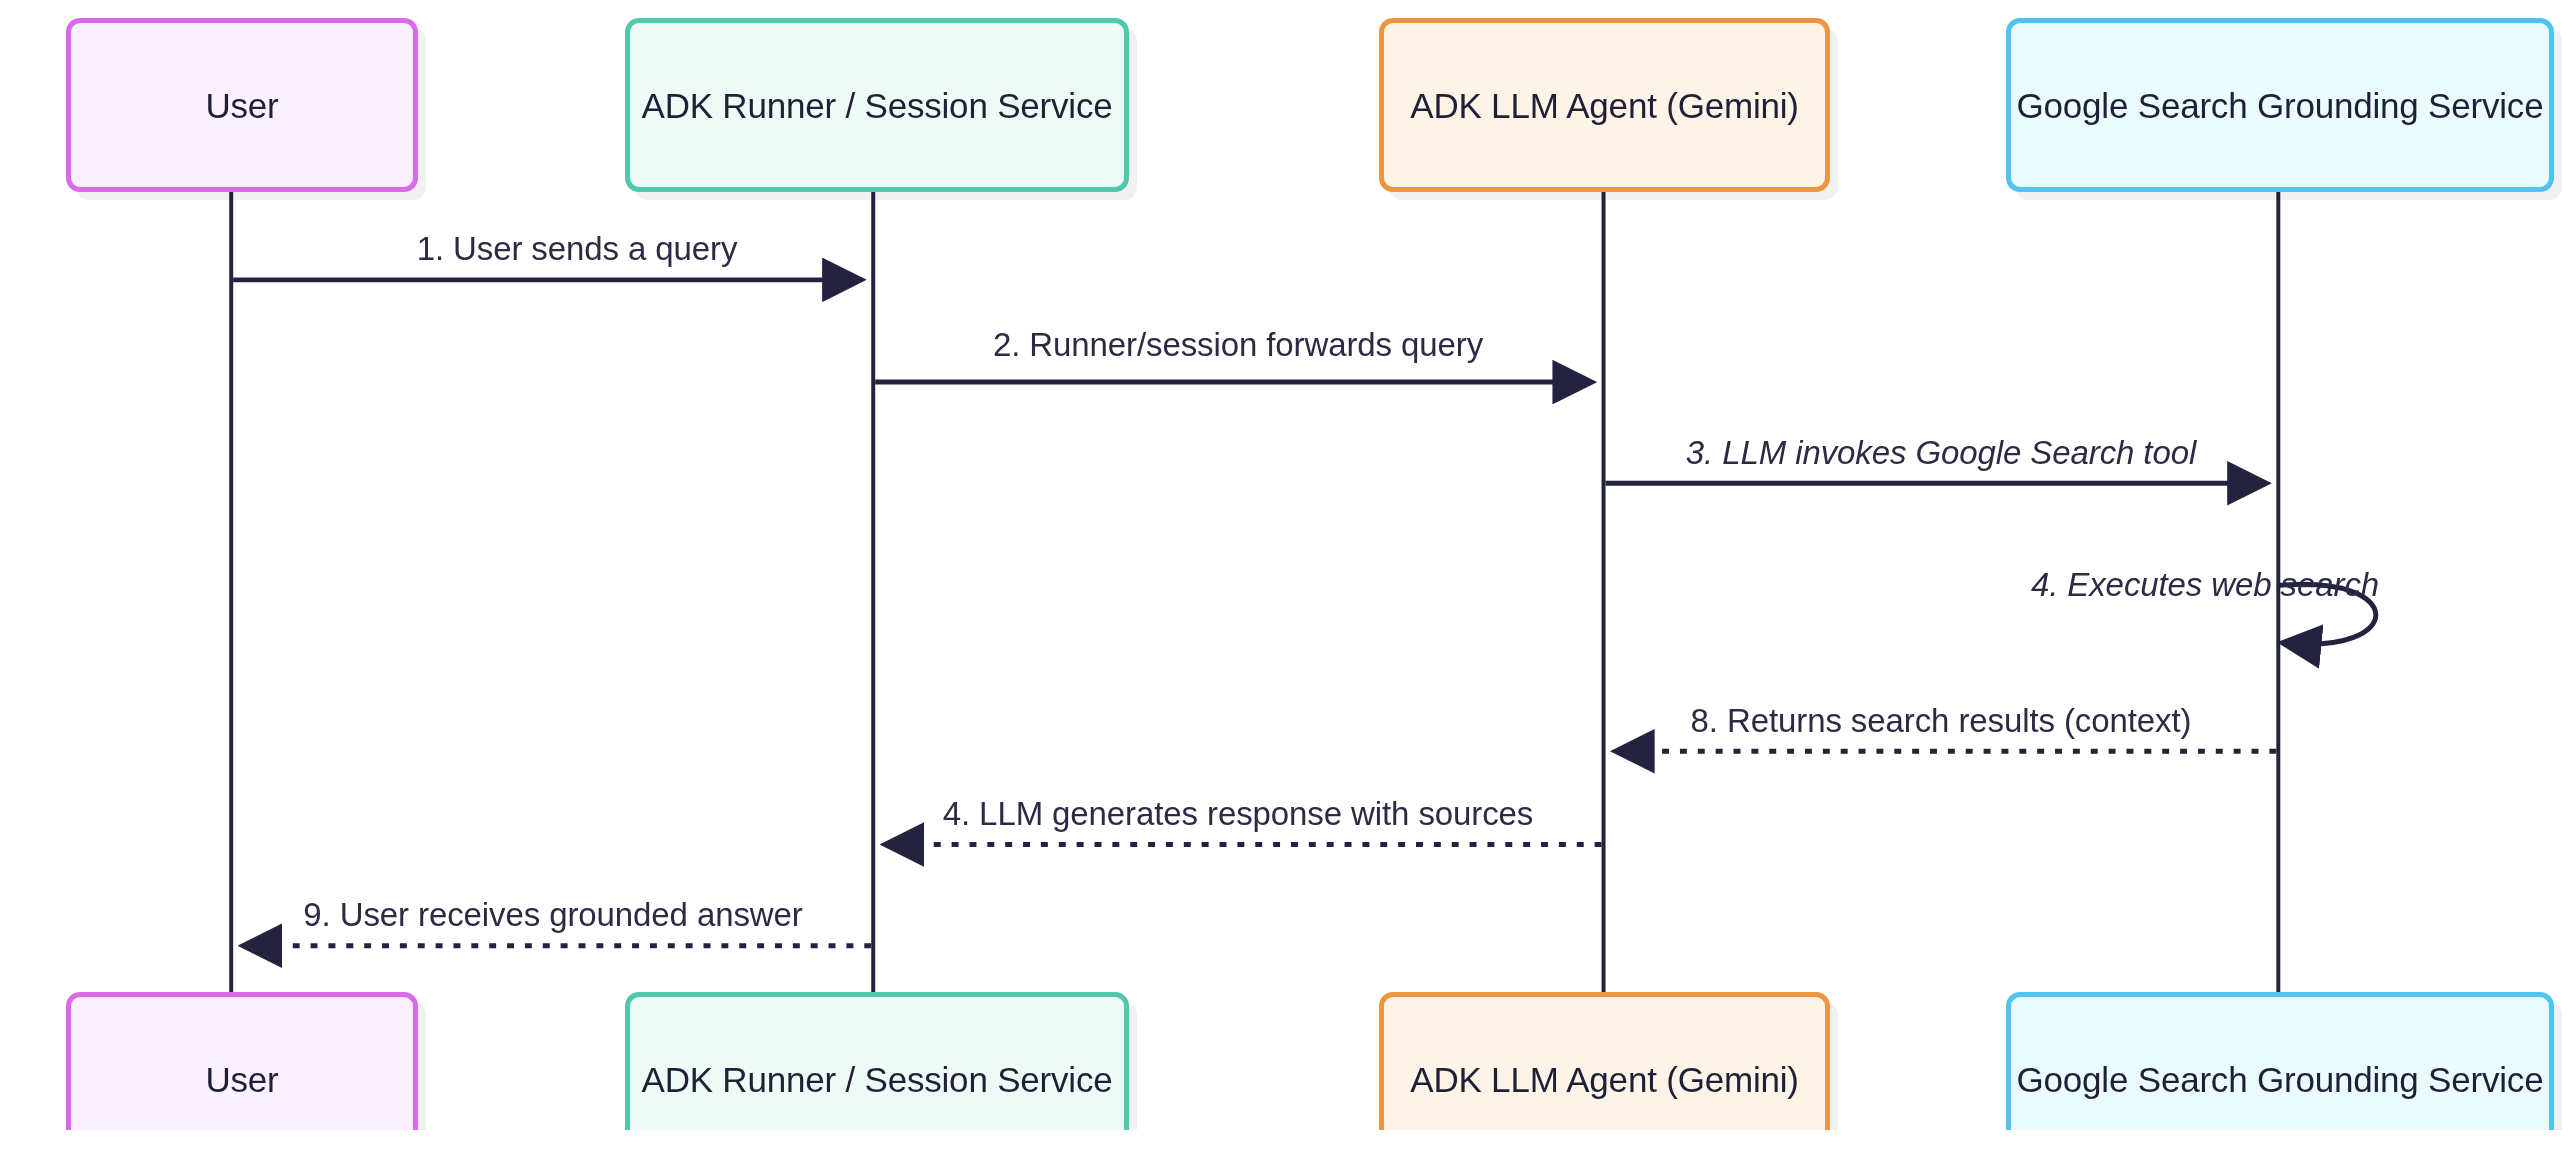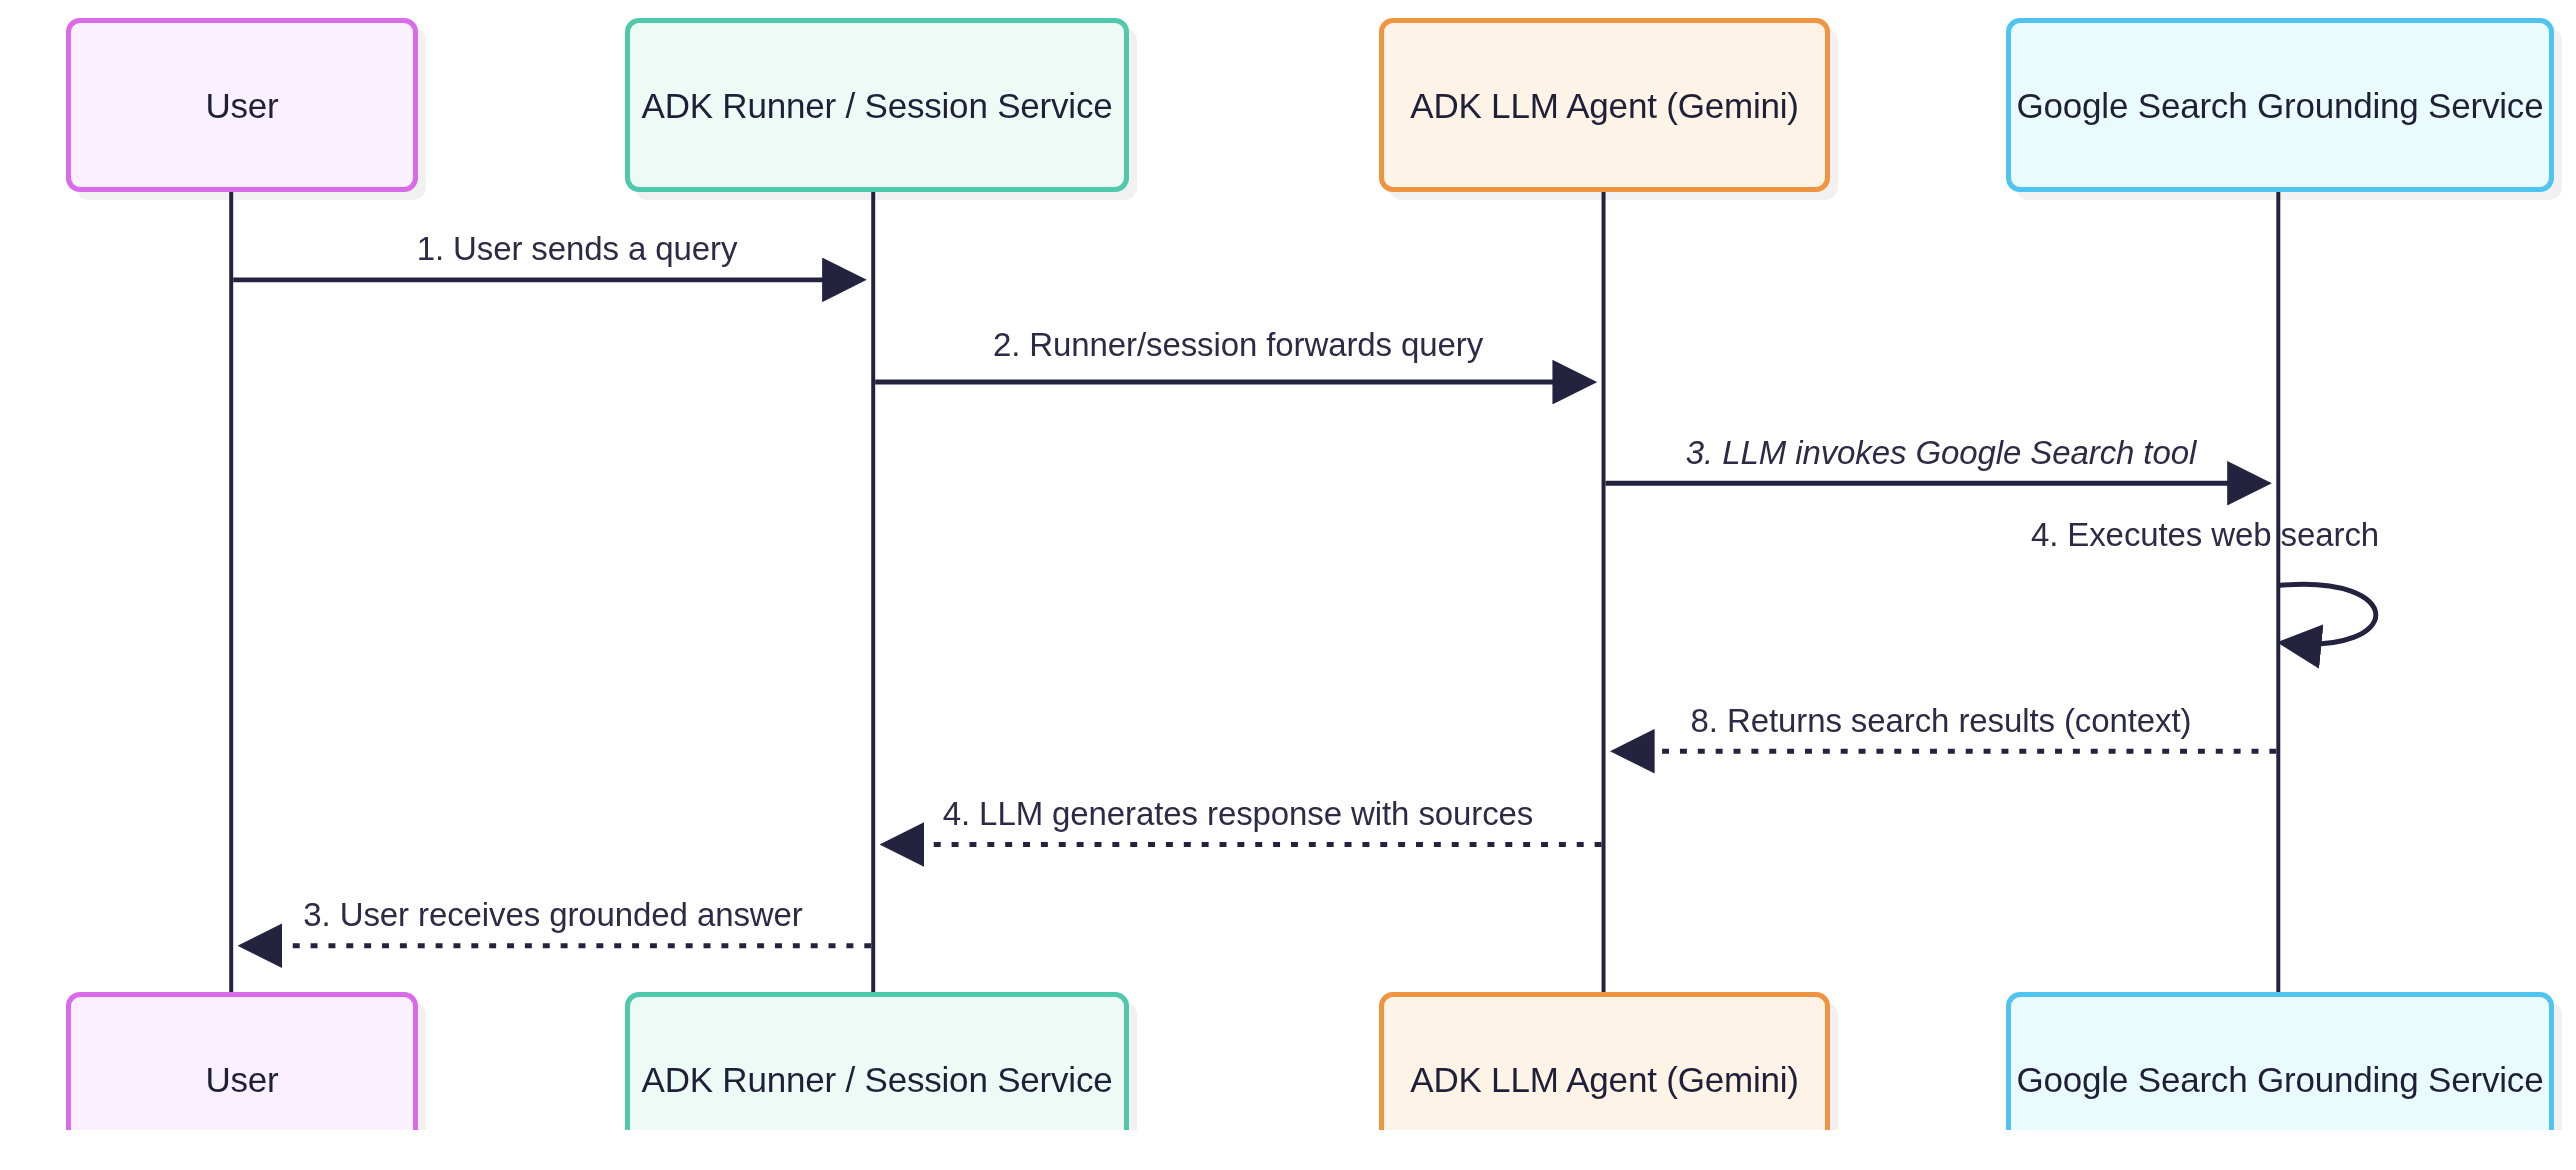--- a/index.html
+++ b/index.html
@@ -112,20 +112,20 @@
         <span class="actor-label">ADK LLM Agent (Gemini)</span>
       </div>
       <div class="actor-box" style="left: 2006px; top: 992px; width: 548px; height: 174px; background: rgb(234, 251, 254); border-color: rgb(79, 196, 240);">
         <span class="actor-label">Google Search Grounding Service</span>
       </div>
     </div>
   <div id="msg-labels">
       <div class="msg-label" style="left: 553px; top: 232px; margin-left: 24px;">1. User sends a query</div>
       <div class="msg-label" style="left: 1238px; top: 328px;">2. Runner/session forwards query</div>
       <div class="msg-label" style="left: 1941px; top: 436px; font-style: italic;">3. LLM invokes Google Search tool</div>
-      <div class="msg-label" style="left: 2205px; top: 518px;">4. Executes web search</div>
+      <div class="msg-label" style="left: 2205px; top: 568px; font-style: italic;">4. Executes web search</div>
       <div class="msg-label" style="left: 1941px; top: 704px;">8. Returns search results (context)</div>
       <div class="msg-label" style="left: 1238px; top: 797px;">4. LLM generates response with sources</div>
-      <div class="msg-label" style="left: 553px; top: 898px;">3. User receives grounded answer</div>
+      <div class="msg-label" style="left: 553px; top: 898px;">9. User receives grounded answer</div>
     </div>
 
 </div>
 
 
 </body></html>

